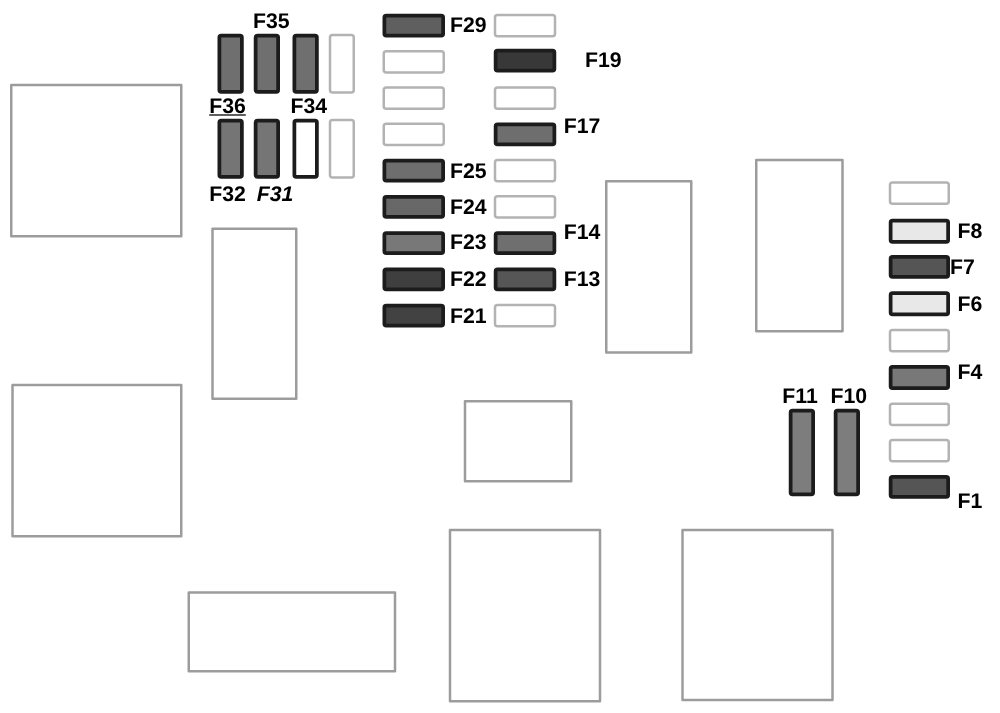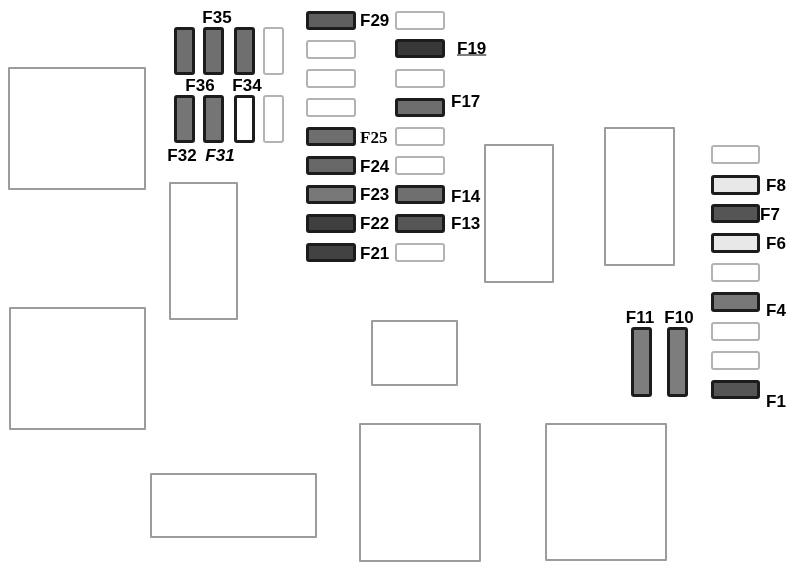--- a/index.html
+++ b/index.html
@@ -80,34 +80,34 @@
     <div class="fuse dark-border" style="background: rgb(85, 85, 85); left: 711px; top: 204px; width: 49px; height: 19px;"></div>
     <div class="fuse dark-border" style="background: rgb(232, 232, 232); left: 711px; top: 233px; width: 49px; height: 20px;"></div>
     <div class="fuse gray-border" style="background: rgb(255, 255, 255); left: 711px; top: 263px; width: 49px; height: 19px;"></div>
     <div class="fuse dark-border" style="background: rgb(120, 120, 120); left: 711px; top: 292px; width: 49px; height: 20px;"></div>
     <div class="fuse gray-border" style="background: rgb(255, 255, 255); left: 711px; top: 322px; width: 49px; height: 19px;"></div>
     <div class="fuse gray-border" style="background: rgb(255, 255, 255); left: 711px; top: 351px; width: 49px; height: 19px;"></div>
     <div class="fuse dark-border" style="background: rgb(85, 85, 85); left: 711px; top: 380px; width: 49px; height: 19px;"></div>
     <div class="fuse dark-border" style="background: rgb(125, 125, 125); left: 631px; top: 327px; width: 21px; height: 70px;"></div>
     <div class="fuse dark-border" style="background: rgb(125, 125, 125); left: 667px; top: 327px; width: 21px; height: 70px;"></div>
     <div class="label centered" style="left: 217px; top: 17px;">F35</div>
-    <div class="label centered" style="left: 200px; top: 85px;">F36</div>
+    <div class="label centered" style="left: 182px; top: 85px; text-decoration: underline;">F36</div>
     <div class="label centered" style="left: 247px; top: 85px;">F34</div>
     <div class="label centered" style="left: 182px; top: 155px;">F32</div>
     <div class="label centered" style="left: 220px; top: 155px; font-style: italic;">F31</div>
     <div class="label" style="left: 360px; top: 20px;">F29</div>
-    <div class="label" style="left: 360px; top: 137px; font-family: Liberation Serif, serif;">F25</div>
+    <div class="label" style="left: 360px; top: 137px;">F25</div>
     <div class="label" style="left: 360px; top: 166px;">F24</div>
     <div class="label" style="left: 360px; top: 194px;">F23</div>
     <div class="label" style="left: 360px; top: 223px; text-align: center;">F22</div>
     <div class="label" style="left: 360px; top: 253px;">F21</div>
-    <div class="label" style="left: 457px; top: 48px; text-decoration: underline;">F19</div>
+    <div class="label" style="left: 468px; top: 48px;">F19</div>
     <div class="label" style="left: 451px; top: 101px;">F17</div>
-    <div class="label" style="left: 451px; top: 196px;">F14</div>
+    <div class="label" style="left: 451px; top: 186px;">F14</div>
     <div class="label" style="left: 451px; top: 223px;">F13</div>
     <div class="label centered" style="left: 640px; top: 317px;">F11</div>
     <div class="label centered" style="left: 679px; top: 317px;">F10</div>
     <div class="label" style="left: 766px; top: 185px;">F8</div>
     <div class="label" style="left: 760px; top: 214px;">F7</div>
     <div class="label" style="left: 766px; top: 243px;">F6</div>
-    <div class="label" style="left: 766px; top: 310px; text-align: right;">F4</div>
+    <div class="label" style="left: 766px; top: 298px; text-align: right;">F4</div>
     <div class="label" style="left: 766px; top: 390px; margin-top: 11px;">F1</div>
   </div>
 
 </body></html>

